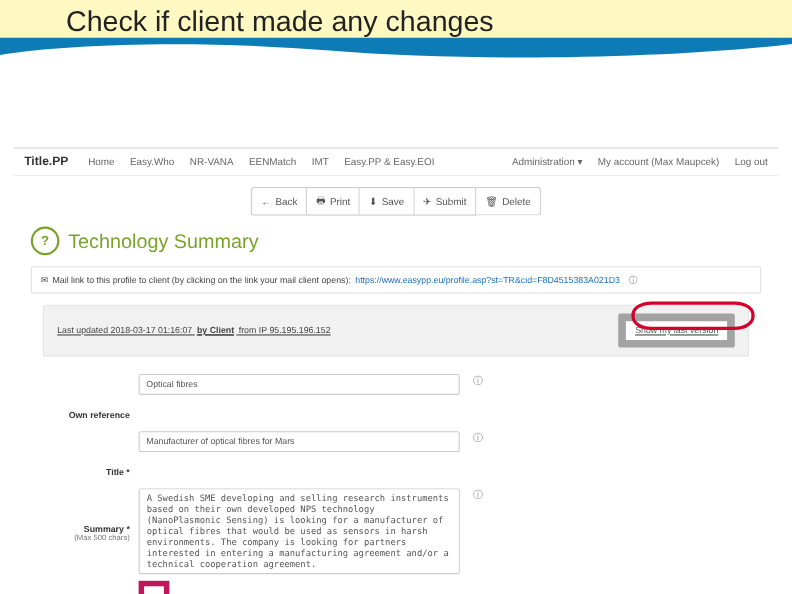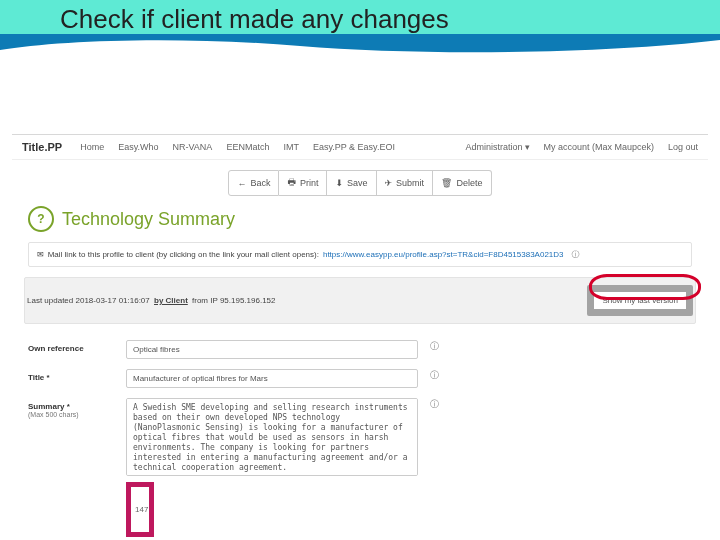--- a/index.html
+++ b/index.html
@@ -1,43 +1,43 @@
 <!DOCTYPE html>
 <html><head>
 <meta charset="utf-8">
 <style>
   * { box-sizing: border-box; margin: 0; padding: 0; }
   html, body { width: 720px; height: 540px; font-family: Arial, Helvetica, sans-serif; background: #fff; overflow: hidden; }
-  .header-wrap { background:#5eead4; padding:4px 0 0 60px;}
+  .header-wrap { background:#fef9c3; padding:4px 0 0 60px;}
   .header-wrap h1 { font-size:26px; font-weight:400; color:#222; }
   .wave { position:relative; height:18px; background:#0d7bb5;}
   .wave svg{position:absolute;bottom:-1px;left:0;width:100%;height:20px;}
   .app-area { position:absolute; top:134px; left:12px; right:12px; bottom:6px; border-top:1px solid #d8d8d8; background:#fff; font-size:9px; color:#555;}
   .topnav { display:flex; align-items:center; gap:14px; padding:6px 10px; border-bottom:1px solid #eee; font-size:9px; color:#666;}
   .topnav .brand { font-weight:700; color:#333; font-size:11px; margin-right:4px;}
   .topnav .spacer { flex:1; }
   .topnav a { color:#666; text-decoration:none; cursor:pointer;text-align:center;}
   .toolbar { display:flex; justify-content:center; gap:0; margin:10px 0;}
   .toolbar button { font-size:9px; padding:4px 8px; background:#fff; border:1px solid #ccc; border-left-width:0; color:#555; cursor:pointer; display:flex; align-items:center; gap:4px;}
   .toolbar button:first-child{border-left-width:1px; border-radius:3px 0 0 3px;}
   .toolbar button:last-child{border-radius:0 3px 3px 0;}
   .tech-row { display:flex; align-items:center; gap:8px; padding:0 16px 6px 16px;}
   .tech-icon { width:26px; height:26px; border:2px solid #7aa32a; border-radius:50%; display:flex; align-items:center; justify-content:center; color:#7aa32a; font-size:12px; font-weight:700;}
   .tech-title { color:#7aa32a; font-size:18px; font-weight:400;}
   .mail-row { margin:4px 16px; padding:6px 8px; border:1px solid #e2e2e2; border-radius:2px; font-size:8px; color:#444; display:flex; align-items:center; gap:4px;}
   .mail-row .link { color:#1d6fb7; word-break:break-all; }
   .mail-row .q { margin-left:4px; color:#888;}
-  .status-row { margin:10px 12px; padding:7px 2px; background:#f1f1f1; border:1px solid #e3e3e3; border-radius:2px; font-size:8px; color:#444; display:flex; align-items:center;}
+  .status-row { margin:10px 27px; padding:7px 12px; background:#f1f1f1; border:1px solid #e3e3e3; border-radius:2px; font-size:8px; color:#444; display:flex; align-items:center;text-decoration:underline;}
   .status-row .byclient { text-decoration:underline; font-weight:700; margin:0 2px;}
   .status-row .spacer{flex:1;}
   .show-btn { background:#fff; border:7px solid #a3a3a3; border-radius:2px; padding:4px 8px; font-size:8px; color:#555; cursor:pointer; position:relative;}
   .highlight-ring { position:absolute; border:3px solid #d4002a; border-radius:18px/12px; width:112px; height:26px; pointer-events:none;}
   .form-area { padding:6px 16px 0 16px;}
   .form-row { display:flex; align-items:flex-start; gap:8px; margin-bottom:10px;}
-  .form-label { width:90px; font-size:8px; color:#333; font-weight:700; padding-top:4px;}
+  .form-label { width:90px; text-align:right; font-size:8px; color:#333; font-weight:700; padding-top:4px;margin-top:29px;}
   .form-label .sub { display:block; font-weight:400; color:#777; font-size:7px;}
   .form-input { width:292px; border:1px solid #ccc; border-radius:2px; padding:4px 6px; font-size:8px; color:#555; background:#fff;}
   textarea.form-input{ height:78px; resize:none; line-height:1.25;}
   .hint { font-size:9px; color:#888; margin-left:4px;}
   .counter { width:28px; border:5px solid #be185d; padding:18px 4px; font-size:8px; color:#666; margin-left:98px; margin-top:-4px;}
   .ico{font-family:inherit;}
 </style>
 </head>
 <body>
 

